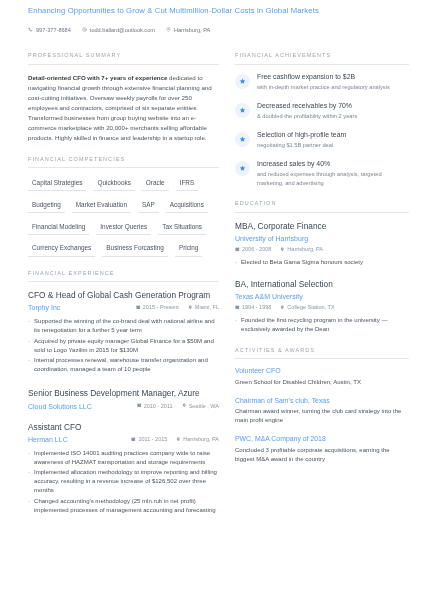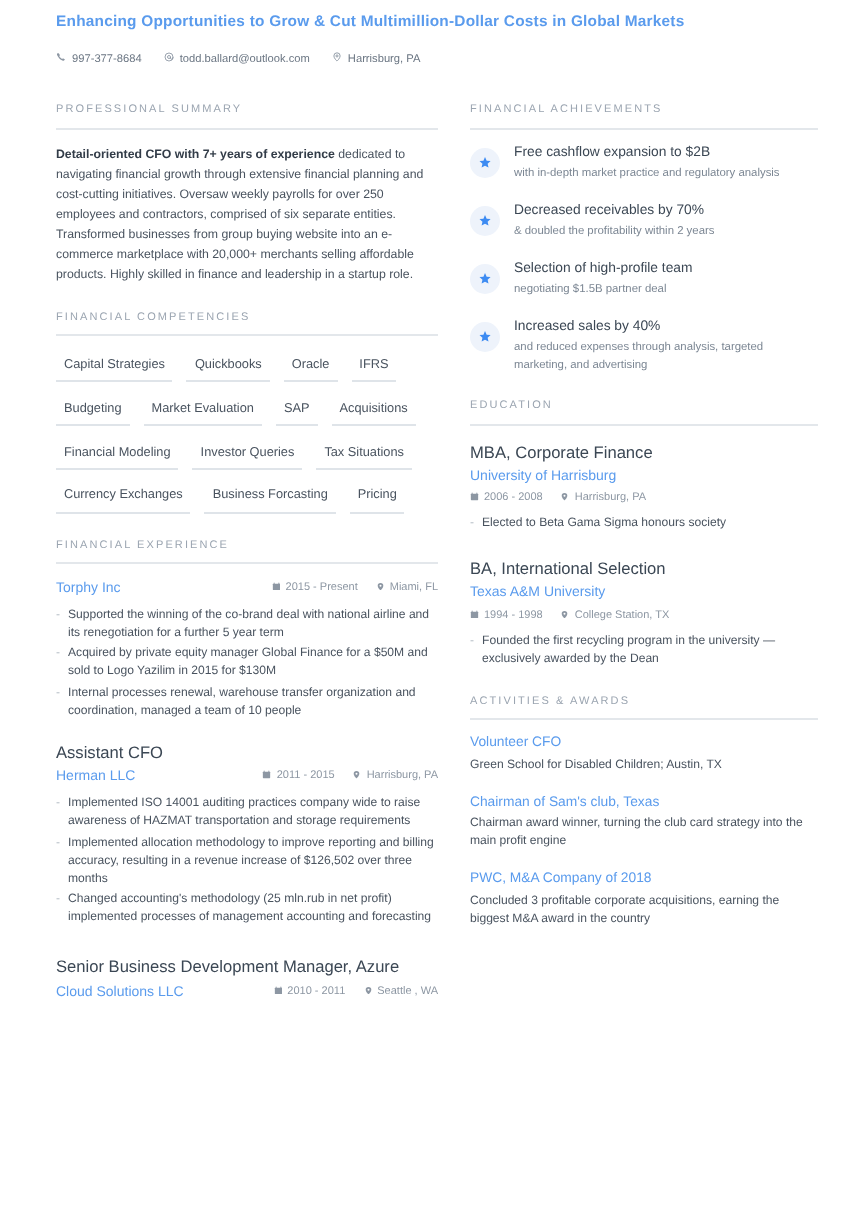--- a/index.html
+++ b/index.html
@@ -15,21 +15,21 @@
   }
   .page { width:430px; height:608px; position:relative; padding:0 28px; }
 
   
   .name {
     font-size:20px; font-weight:400; letter-spacing:0.9px;
     color:#3b4754; margin-top:26px; line-height:1.1;
   }
   .tagline {
     font-size:7.7px; color:#5a9bed; letter-spacing:0.12px;
-    margin-top:5px; font-weight:700;
+    margin-top:5px; font-weight:400;
   }
   .contact { display:flex; align-items:center; margin-top:10px; gap:11px; }
   .contact-item { display:flex; align-items:center; gap:3px; font-size:5.6px; color:#6b7683; }
   .contact-item svg { flex:0 0 auto; }
 
   
   .cols { display:flex; margin-top:18px; align-items:flex-start; }
   .col-left { width:207px; flex:0 0 207px; padding-right:16px; }
   .col-right { width:174px; flex:0 0 174px; }
 
@@ -155,20 +155,21 @@
             <span class="skill">Business Forcasting</span>
             <span class="skill">Pricing</span>
           </div>
         </div>
       </div>
 
       <div class="sec">
         <div class="sec-title">FINANCIAL EXPERIENCE</div>
 
         <div class="entry">
+          <div class="entry-title">CFO &amp; Head of Global Cash Generation Program</div>
           <div class="entry-meta">
             <span class="entry-org">Torphy Inc</span>
             <span class="entry-right">
               <span class="meta-bit">
                 <span>
                   <svg width="4.5" height="4.5" viewBox="0 0 16 16" fill="#8d97a3">
                       <rect x="1.5" y="3" width="13" height="11.5" rx="1"></rect>
                       <rect x="3" y="1" width="1.6" height="3" rx=".6"></rect>
                       <rect x="11.4" y="1" width="1.6" height="3" rx=".6"></rect>
                     </svg>
@@ -191,20 +192,47 @@
                 <span>Supported the winning of the co-brand deal with national airline and its renegotiation for a further 5 year term</span>
               </div>
             <div class="bullet">
                 <span class="dash">-</span>
                 <span>Acquired by private equity manager Global Finance for a $50M and sold to Logo Yazilim in 2015 for $130M</span>
               </div>
             <div class="bullet">
                 <span class="dash">-</span>
                 <span>Internal processes renewal, warehouse transfer organization and coordination, managed a team of 10 people</span>
               </div>
+          </div>
+        </div>
+
+        <div class="entry" style="margin-top:14px;">
+          <div class="entry-title">Senior Business Development Manager, Azure</div>
+          <div class="entry-meta">
+            <span class="entry-org">Cloud Solutions LLC</span>
+            <span class="entry-right">
+              <span class="meta-bit">
+                <span>
+                  <svg width="4.5" height="4.5" viewBox="0 0 16 16" fill="#8d97a3">
+                      <rect x="1.5" y="3" width="13" height="11.5" rx="1"></rect>
+                      <rect x="3" y="1" width="1.6" height="3" rx=".6"></rect>
+                      <rect x="11.4" y="1" width="1.6" height="3" rx=".6"></rect>
+                    </svg>
+                </span>
+                <span>2010 - 2011</span>
+              </span>
+              <span class="meta-bit">
+                <span>
+                  <svg width="4.5" height="4.5" viewBox="0 0 16 16" fill="#8d97a3">
+                      <path d="M8 15s5-4.7 5-8.4A5 5 0 0 0 3 6.6C3 10.3 8 15 8 15zm0-6.7a1.8 1.8 0 1 1 0-3.6 1.8 1.8 0 0 1 0 3.6z"></path>
+                    </svg>
+                </span>
+                <span>Seattle , WA</span>
+              </span>
+            </span>
           </div>
         </div>
 
         <div class="entry">
           <div class="entry-title">Assistant CFO</div>
           <div class="entry-meta">
             <span class="entry-org">Herman LLC</span>
             <span class="entry-right">
               <span class="meta-bit">
                 <span>
@@ -232,47 +260,20 @@
                 <span>Implemented ISO 14001 auditing practices company wide to raise awareness of HAZMAT transportation and storage requirements</span>
               </div>
             <div class="bullet">
                 <span class="dash">-</span>
                 <span>Implemented allocation methodology to improve reporting and billing accuracy, resulting in a revenue increase of $126,502 over three months</span>
               </div>
             <div class="bullet">
                 <span class="dash">-</span>
                 <span>Changed accounting's methodology (25 mln.rub in net profit) implemented processes of management accounting and forecasting</span>
               </div>
-          </div>
-        </div>
-
-        <div class="entry" style="margin-top:14px;">
-          <div class="entry-title">Senior Business Development Manager, Azure</div>
-          <div class="entry-meta">
-            <span class="entry-org">Cloud Solutions LLC</span>
-            <span class="entry-right">
-              <span class="meta-bit">
-                <span>
-                  <svg width="4.5" height="4.5" viewBox="0 0 16 16" fill="#8d97a3">
-                      <rect x="1.5" y="3" width="13" height="11.5" rx="1"></rect>
-                      <rect x="3" y="1" width="1.6" height="3" rx=".6"></rect>
-                      <rect x="11.4" y="1" width="1.6" height="3" rx=".6"></rect>
-                    </svg>
-                </span>
-                <span>2010 - 2011</span>
-              </span>
-              <span class="meta-bit">
-                <span>
-                  <svg width="4.5" height="4.5" viewBox="0 0 16 16" fill="#8d97a3">
-                      <path d="M8 15s5-4.7 5-8.4A5 5 0 0 0 3 6.6C3 10.3 8 15 8 15zm0-6.7a1.8 1.8 0 1 1 0-3.6 1.8 1.8 0 0 1 0 3.6z"></path>
-                    </svg>
-                </span>
-                <span>Seattle , WA</span>
-              </span>
-            </span>
           </div>
         </div>
 
       </div>
     </div>
 
     <div class="col-right">
 
       <div class="sec">
         <div class="sec-title">FINANCIAL ACHIEVEMENTS</div>

